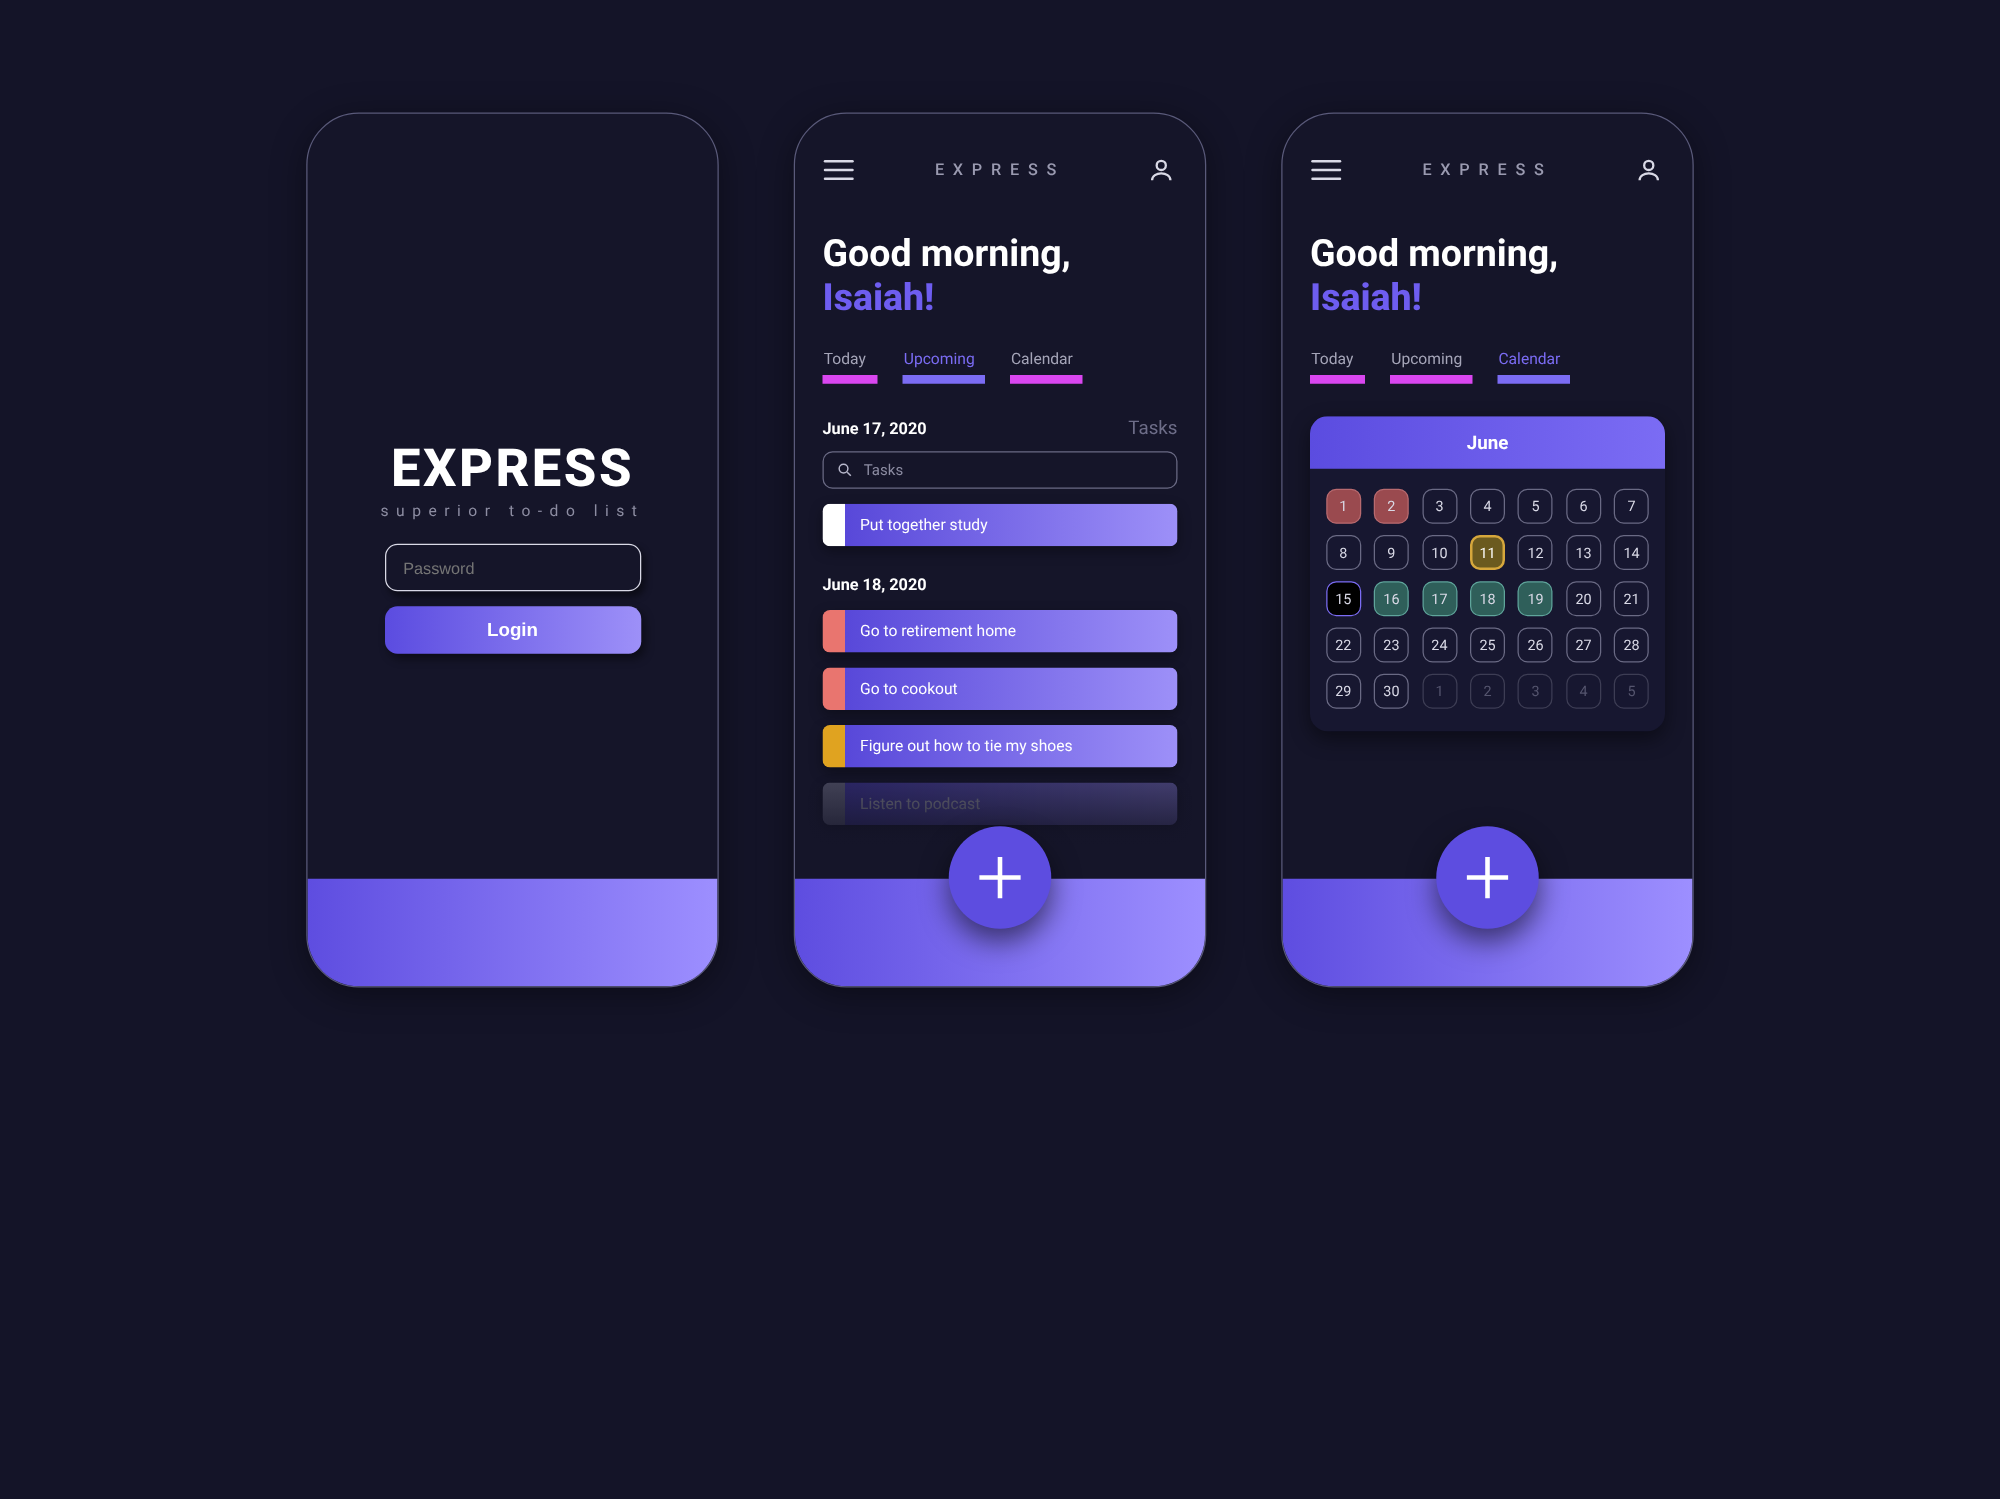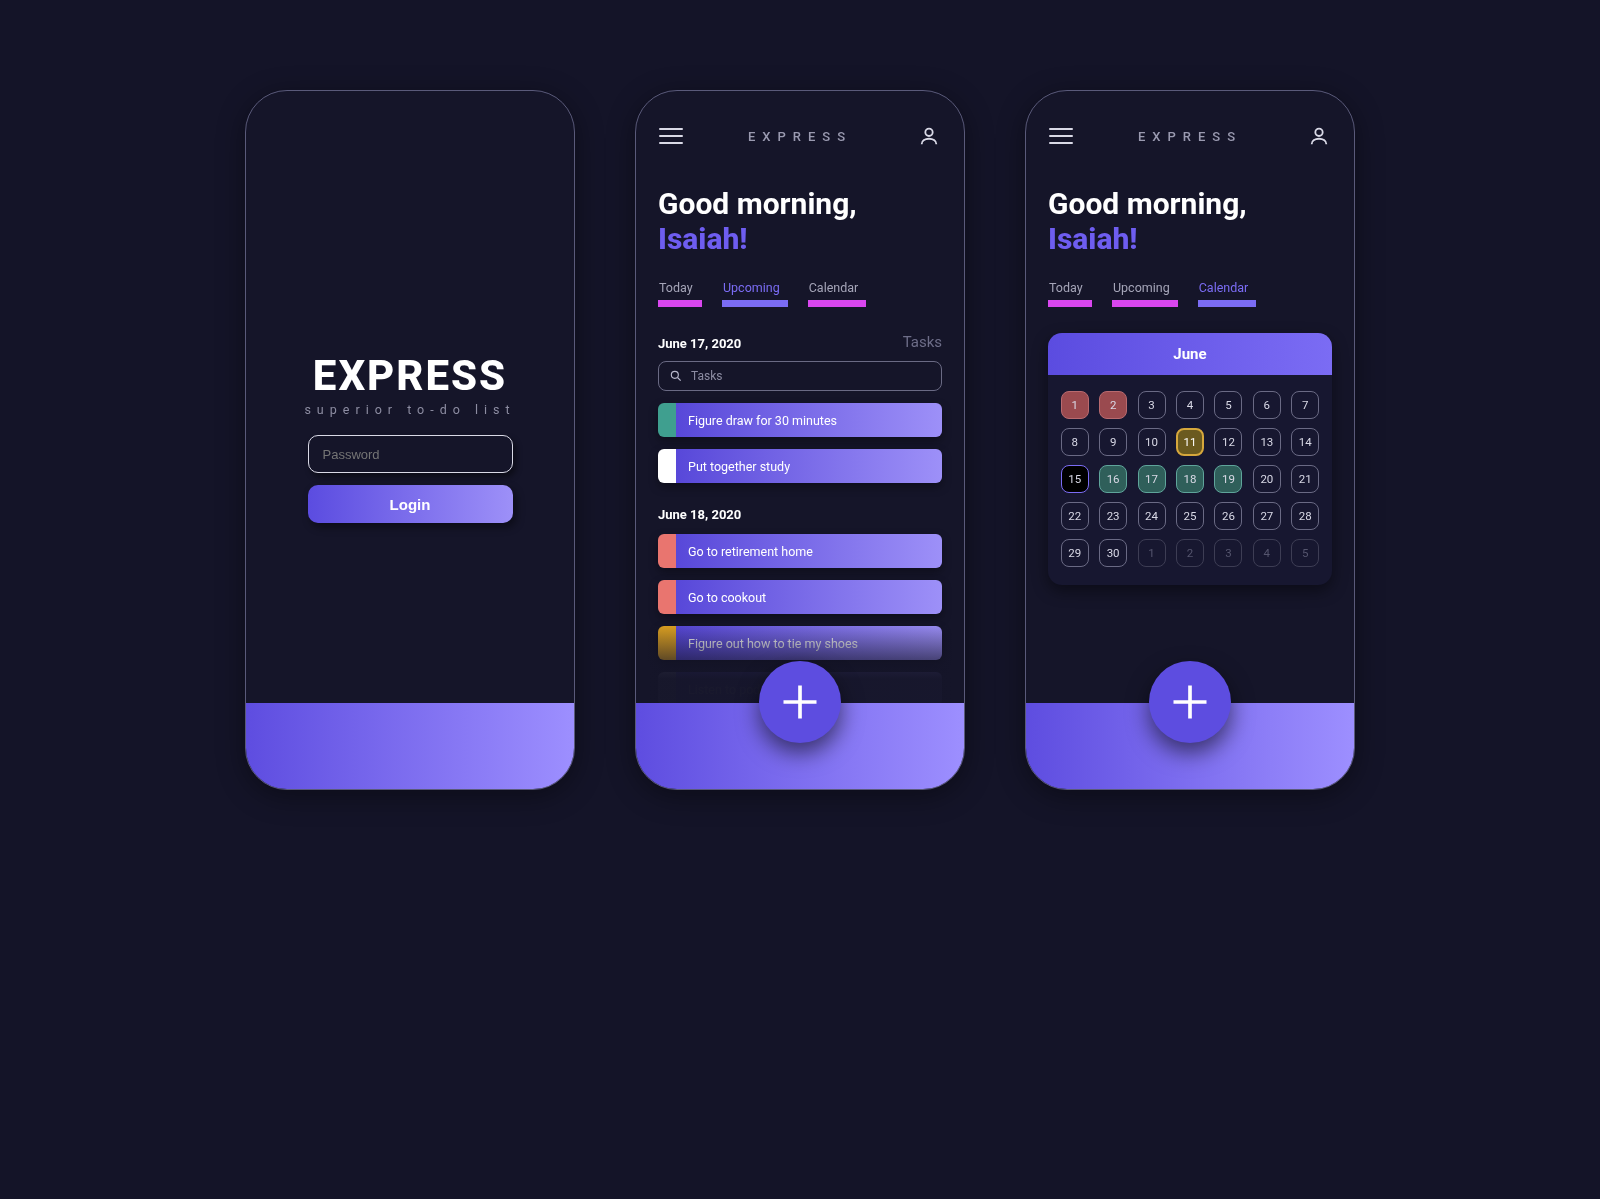--- a/index.html
+++ b/index.html
@@ -297,24 +297,20 @@
 
     <div class="search">
       <svg viewBox="0 0 24 24">
           <circle cx="10" cy="10" r="6"></circle>
           <line x1="20" y1="20" x2="15" y2="15"></line>
         </svg>
       <span>Tasks</span>
     </div>
 
     <div id="tasks-d1">
-        <div class="task">
-          <div class="color-chip" style="background: rgb(63, 159, 143);"></div>
-          <div class="task-body">Figure draw for 30 minutes</div>
-        </div>
         <div class="task">
           <div class="color-chip" style="background: rgb(255, 255, 255);"></div>
           <div class="task-body">Put together study</div>
         </div>
       </div>
 
     <div class="date-header second">
       <h3>June 18, 2020</h3>
     </div>
 

